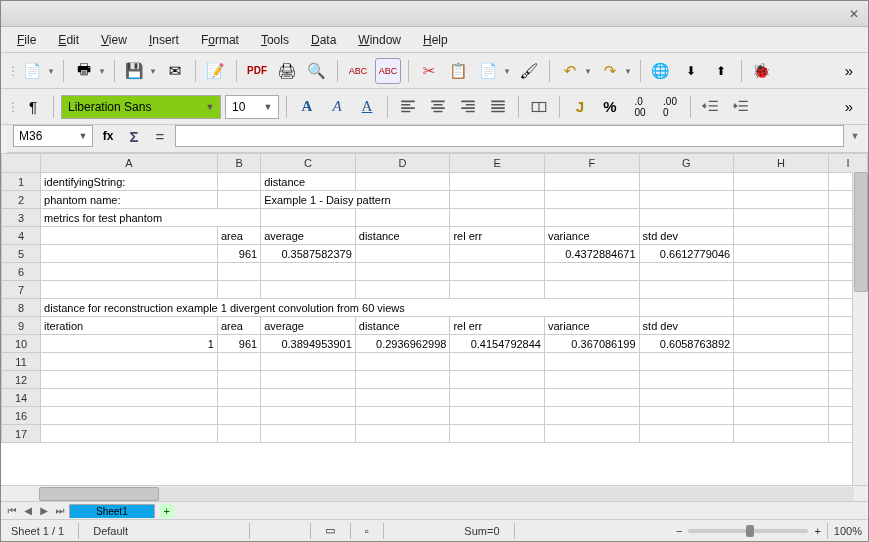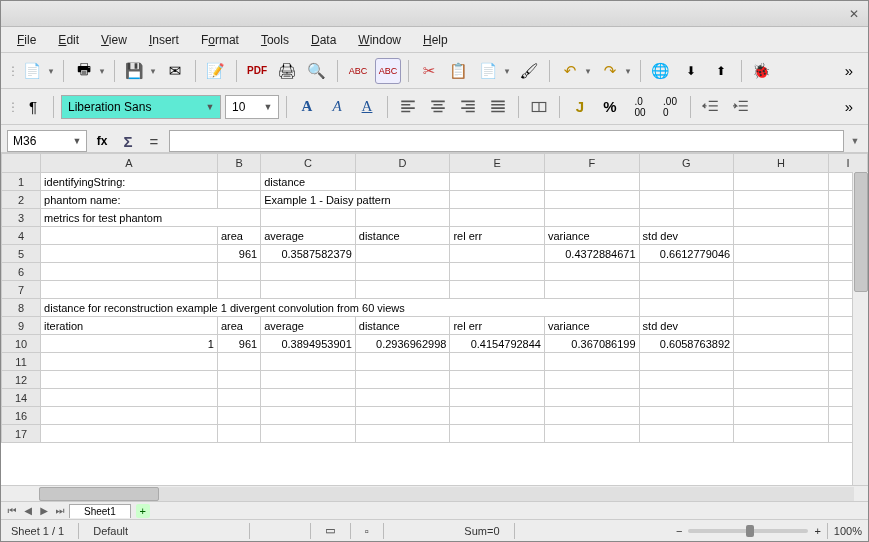--- a/index.html
+++ b/index.html
@@ -11,45 +11,45 @@
 .menubar .menu { padding: 3px 10px; cursor: pointer; color: #222; }
 .menubar .menu u { text-decoration: underline; }
 .toolbar { background: #ededed; height: 36px; display: flex; align-items: center; padding: 0 6px; gap: 4px; border-bottom: 1px solid #ccc; }
 .btn { width: 26px; height: 26px; display: flex; align-items: center; justify-content: center; border: 1px solid transparent; border-radius: 3px; cursor: pointer; font-size: 15px; }
 .sep { width: 1px; height: 22px; background: #bbb; margin: 0 3px; }
 .dd { display: flex; align-items: center; }
 .dd .handle { width: 10px; height: 26px; display: flex; align-items: center; justify-content: center; color: #666; font-size: 9px; cursor: pointer; }
 .more { margin-left: auto; }
 .fontbar { background: #ededed; height: 36px; display: flex; align-items: center; padding: 0 6px; gap: 4px; border-bottom: 1px solid #ccc; }
 .tool-h { width: 9px; height: 24px; display: flex; align-items: center; color:#999; font-size:12px; }
-.fontname { width: 160px; height: 24px; border: 1px solid #aaa; background: #5eead4; display: flex; align-items: center; padding: 0 6px; position: relative; }
+.fontname { width: 160px; height: 24px; border: 1px solid #aaa; background: #84cc16; display: flex; align-items: center; padding: 0 6px; position: relative; }
 .fontname .arrow, .fontsize .arrow { position: absolute; right: 2px; width: 16px; text-align: center; color: #555; font-size: 9px; }
 .fontsize { width: 54px; height: 24px; border: 1px solid #aaa; background: #fff; display: flex; align-items: center; padding: 0 6px; position: relative; }
-.formulabar { background: #ededed; height: 28px; display: flex; align-items: flex-end; padding: 0 6px; gap: 4px; border-bottom: 1px solid #ccc; }
+.formulabar { background: #ededed; height: 28px; display: flex; align-items: flex-start; padding: 0 6px; gap: 4px; border-bottom: 1px solid #ccc; margin-left: 6px; }
 .namebox { width: 80px; height: 22px; border: 1px solid #aaa; background: #fff; display: flex; align-items: center; padding: 0 5px; position: relative; }
 .namebox .arrow { position: absolute; right: 2px; width: 14px; text-align: center; color: #555; font-size: 9px; }
 .fx { width: 22px; height: 22px; display: flex; align-items: center; justify-content: center; font-weight: bold; color: #000000; cursor: pointer; }
 .sig { width: 22px; height: 22px; display: flex; align-items: center; justify-content: center; color: #446; font-size: 15px; font-weight: bold; cursor: pointer; }
 .eq { width: 22px; height: 22px; display: flex; align-items: center; justify-content: center; color: #444; font-size: 15px; cursor: pointer; }
 .formula-input { flex: 1; height: 22px; border: 1px solid #aaa; background: #fff; padding: 0 5px; }
 .f-dd { width:14px; height:22px; display:flex; align-items:center; justify-content:center; color:#666; font-size:9px; cursor:pointer;}
 .grid-area { flex: 1; background: #fff; overflow: hidden; position: relative; display: flex; flex-direction: column; }
 .grid { border-collapse: collapse; table-layout: fixed; }
 .grid th, .grid td { border: 1px solid #ccc; height: 18px; font-size: 11px; font-weight: normal; padding: 0 3px; overflow: hidden; white-space: nowrap; }
 .grid th.colh { background: #e8e8e8; text-align: center; color: #333; height: 19px; }
 .grid th.rowh { background: #e8e8e8; text-align: center; color: #333; width: 38px; }
 .grid th.corner { background: #e8e8e8; width: 38px; }
 .grid td { background: #fff; text-align: left; }
 .grid td.num { text-align: right; }
 .scroll-h { height: 16px; background: #ededed; border-top: 1px solid #ccc; display: flex; align-items: center; }
 .scroll-h .track { flex: 1; height: 14px; background: #e0e0e0; position: relative; margin: 0 14px 0 38px; }
 .scroll-h .thumb { position: absolute; left: 0; width: 120px; height: 14px; background: #c8c8c8; border: 1px solid #aaa; border-radius: 2px;}
 .tabbar { height: 18px; background: #ededed; border-top: 1px solid #ccc; display: flex; align-items: center; font-size: 10px; padding: 0 4px; gap: 2px; }
 .tabbar .nav { width: 14px; text-align: center; color: #666; cursor: pointer; }
-.tabbar .tab { background: #ffffff; border: 1px solid #aaa; border-bottom: none; padding: 1px 14px; cursor: pointer; }
+.tabbar .tab { background: #0ea5e9; border: 1px solid #aaa; border-bottom: none; padding: 1px 26px; cursor: pointer; }
 .tabbar .plus { width: 14px; height: 14px; background: #cfc; border-radius: 2px; display: flex; align-items: center; justify-content: center; color: #060; cursor: pointer; margin-left: 3px; font-size: 11px;}
 .statusbar { height: 22px; background: #ededed; border-top: 1px solid #ccc; display: flex; align-items: center; font-size: 11px; color: #333; padding: 0 6px; gap: 10px; }
 .statusbar .sdiv { width:1px; height:16px; background:#bbb; }
 .statusbar .cell { padding: 0 4px;}
 .statusbar .zoom { margin-left: auto; display: flex; align-items: center; gap: 6px; }
 .slider { width: 120px; height: 4px; background: #ccc; position: relative; border-radius: 2px;}
 .slider .knob { position: absolute; left: 58px; top: -4px; width: 8px; height: 12px; background: #888; border-radius: 2px; }
 .colA{width:172px}.colB{width:42px}.colC{width:92px}.colD{width:92px}.colE{width:92px}.colF{width:92px}.colG{width:92px}.colH{width:92px}.colI{width:38px}
 .vscroll { position:absolute; right:0; top:19px; bottom:0; width:16px; background:#ededed; border-left:1px solid #ccc;}
 .vscroll .vthumb{ position:absolute; top:0; left:1px; width:14px; height:120px; background:#c8c8c8; border:1px solid #aaa; border-radius:2px;}

